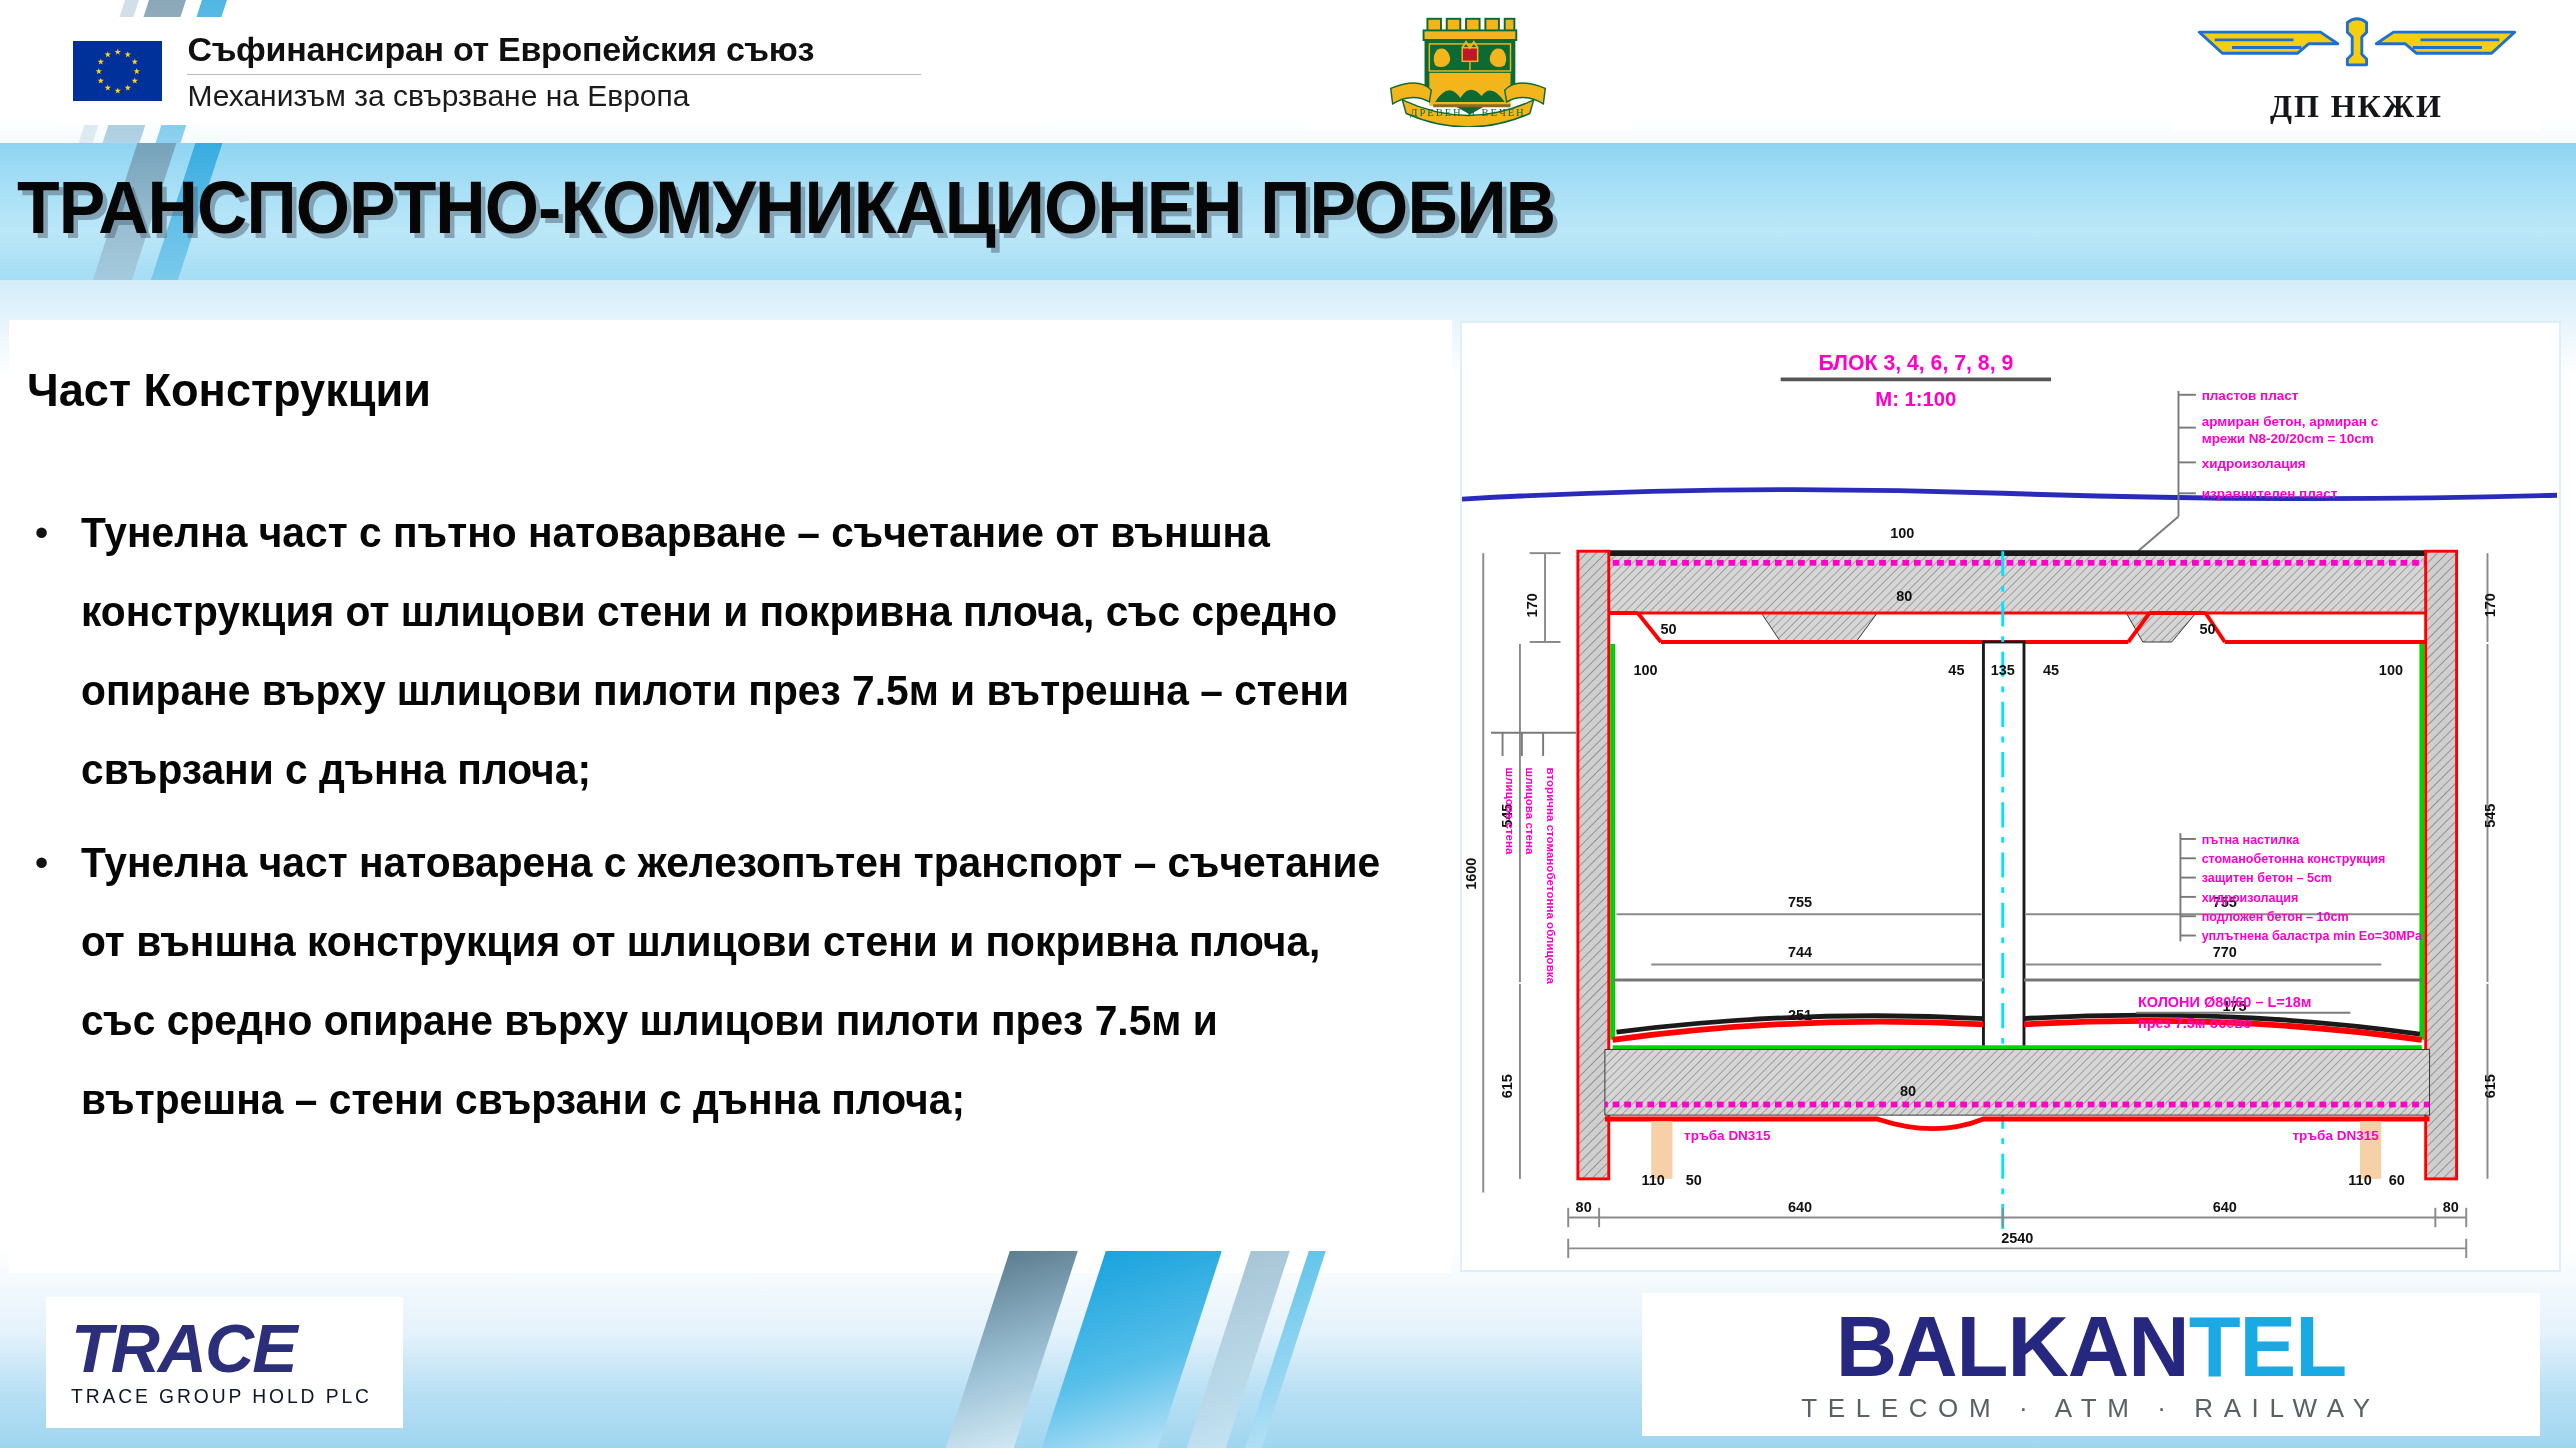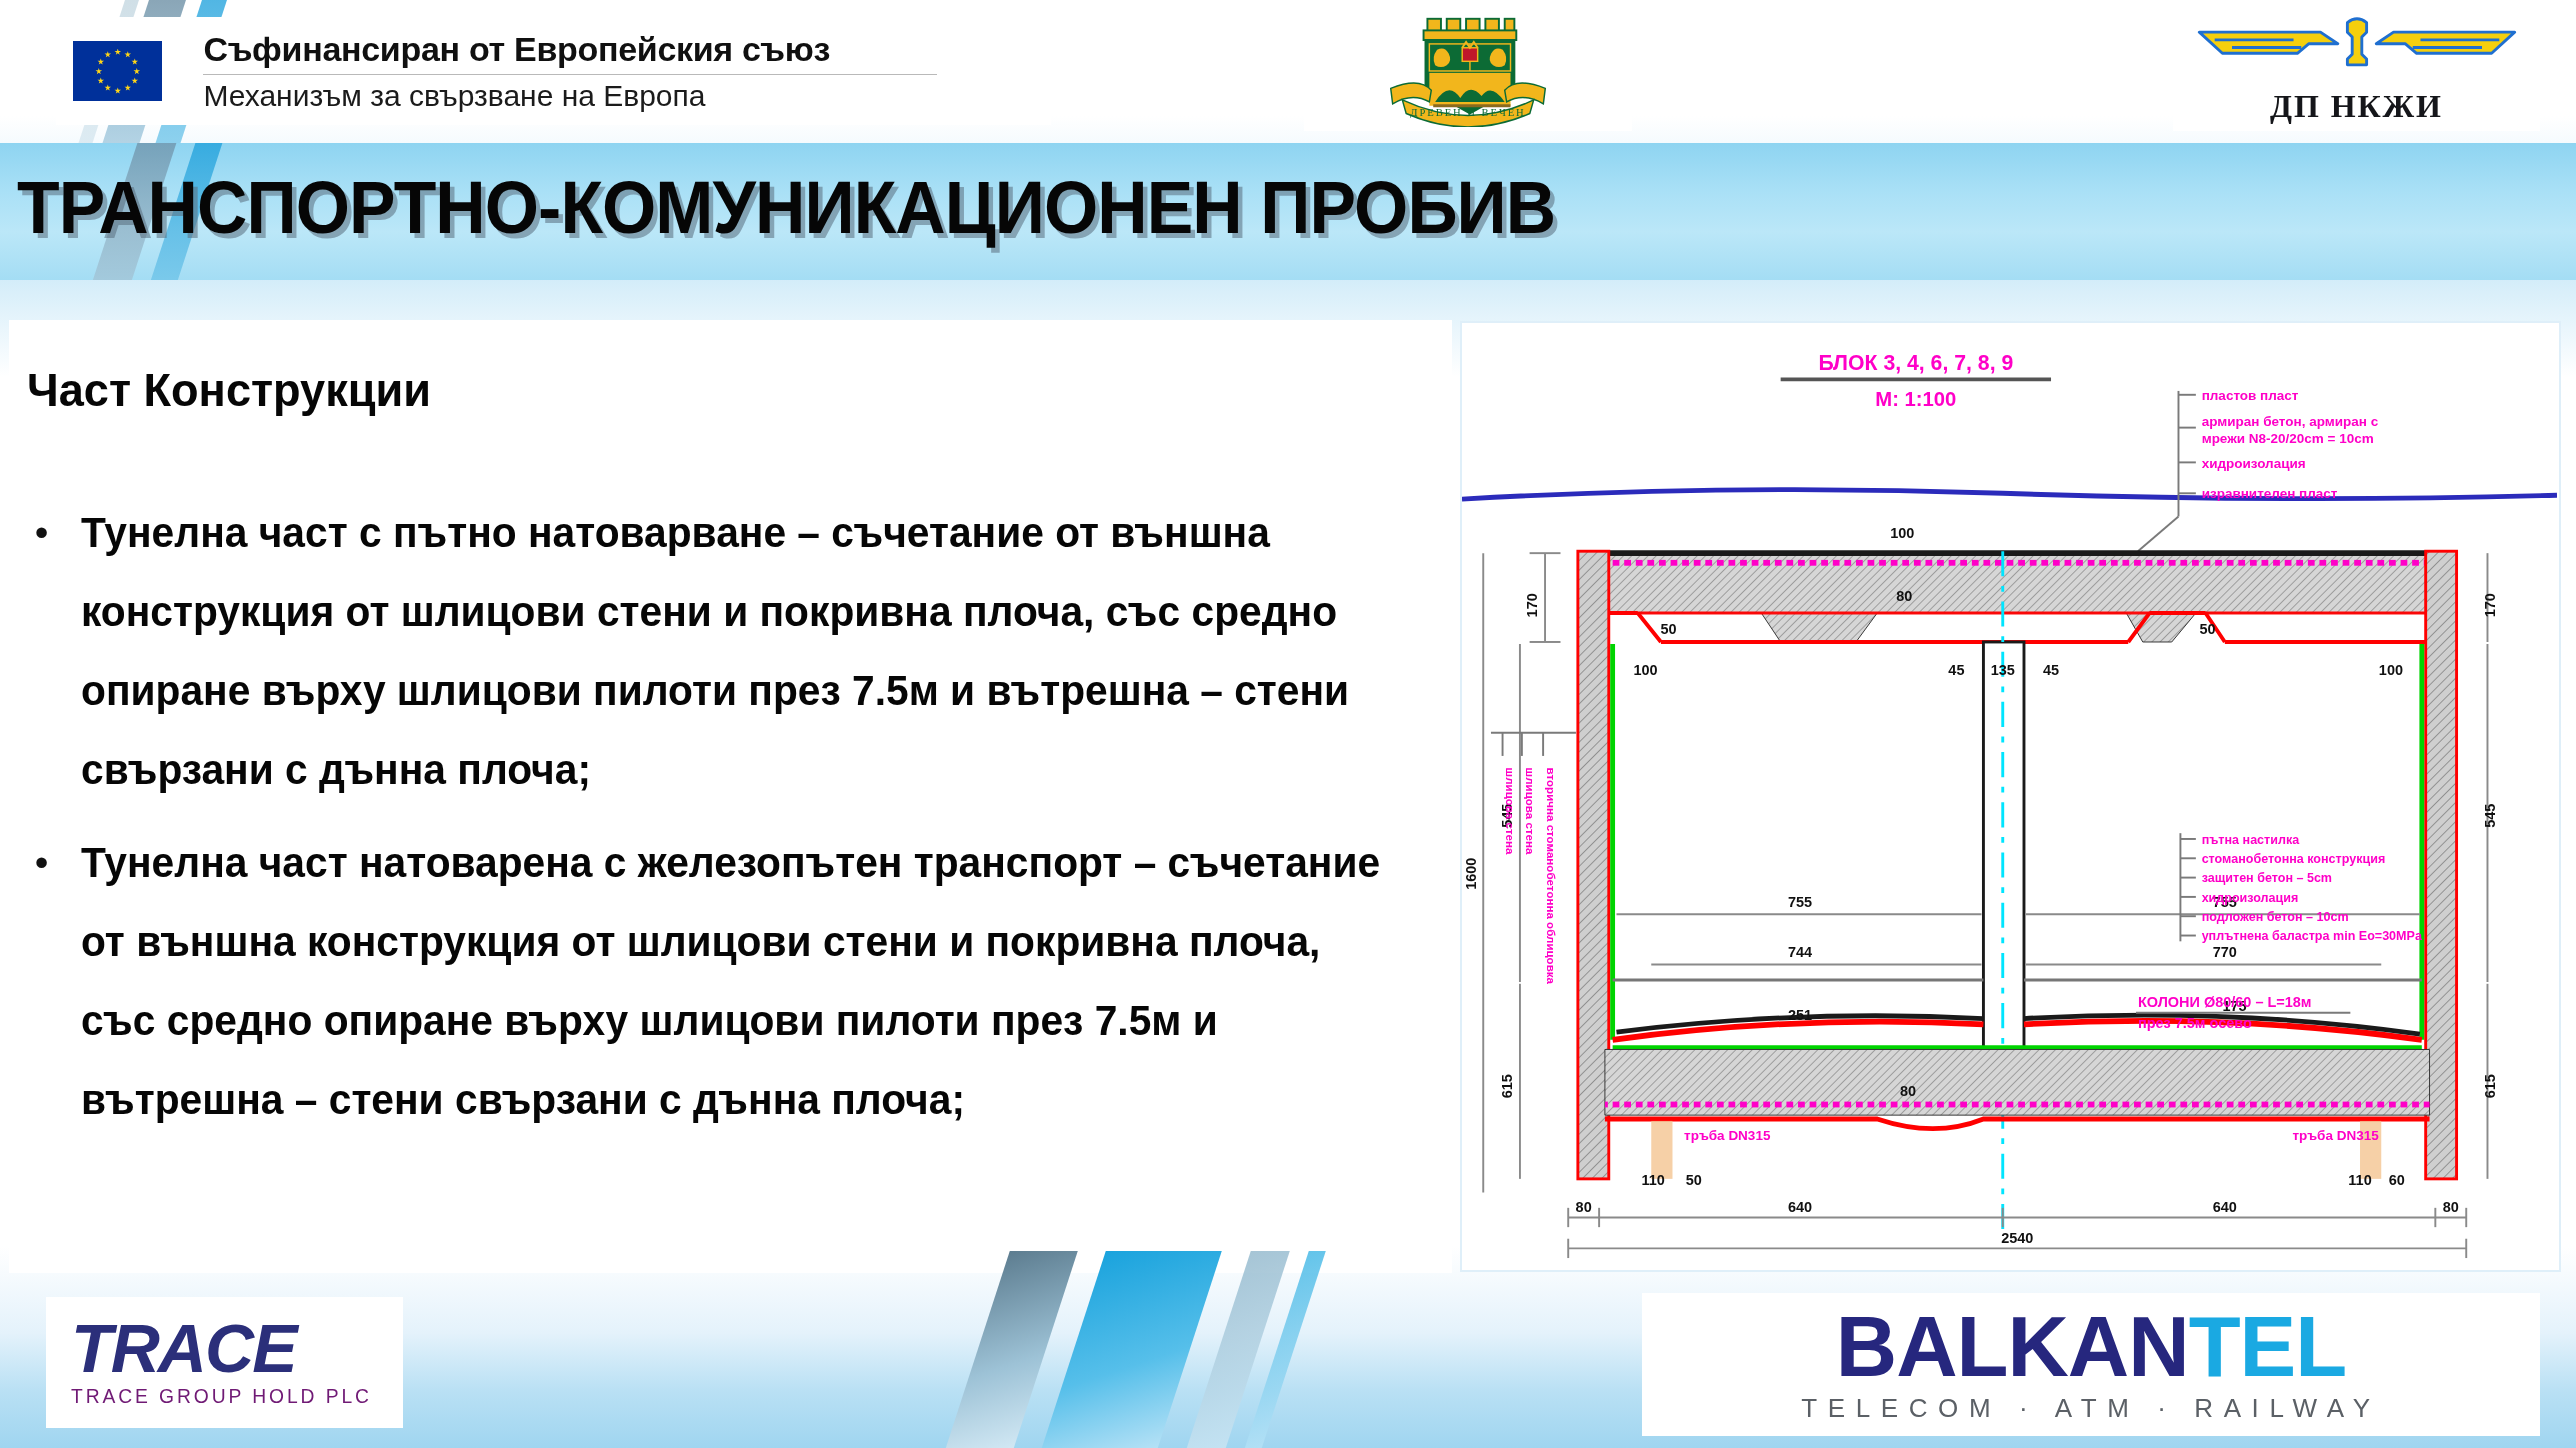--- a/index.html
+++ b/index.html
@@ -23,21 +23,21 @@
   .s3{left:92px;top:-19.3px;width:13.5px;height:241px;background:linear-gradient(180deg,#b9cfda 0%,#ddeef7 100%);opacity:.7;}
 
   .fstripe{position:absolute;transform:skewX(-18deg);}
   .f1{left:976px;bottom:-9.7px;width:68px;height:208px;background:linear-gradient(160deg,#5d7d90 0%,#9dc2d6 55%,#d7ecf7 100%);}
   .f2{left:1072px;bottom:-9.7px;width:116px;height:208px;background:linear-gradient(160deg,#1aa3dd 0%,#56bfea 55%,#bfe5f7 100%);}
   .f3{left:1217px;bottom:-9.7px;width:39px;height:208px;background:linear-gradient(160deg,#8fb6cb 0%,#cfe8f5 100%);opacity:.8;}
   .f4{left:1275px;bottom:-9.7px;width:17.4px;height:208px;background:linear-gradient(160deg,#2fb0e3 0%,#bfe6f8 100%);opacity:.75;}
 
   
   .header{position:absolute;left:0;top:0;width:2576px;height:147px;}
-  .eu-logo{position:absolute;left:56px;top:17.4px;width:995px;height:108px;background:#fff;display:flex;align-items:center;gap:41px;padding-left:9.7px;box-sizing:border-box;}
+  .eu-logo{position:absolute;left:56px;top:17.4px;width:995px;height:108px;background:#fff;display:flex;align-items:center;gap:25px;padding-left:9.7px;box-sizing:border-box;}
   .eu-flag{width:89px;height:60px;background:#00309a;position:relative;flex:0 0 auto;margin-left:7.7px;}
   .eu-star{position:absolute;width:6.8px;height:6.8px;background:#ffd617;
     clip-path:polygon(50% 0%,61% 35%,98% 35%,68% 57%,79% 91%,50% 70%,21% 91%,32% 57%,2% 35%,39% 35%);}
   .eu-text{display:flex;flex-direction:column;justify-content:center;}
   .eu-line1{font-size:34px;font-weight:700;color:#101010;letter-spacing:-0.3px;white-space:nowrap;}
   .eu-rule{height:1px;background:#b9b9b9;margin:4.8px 0 3.9px 0;width:734px;}
   .eu-line2{font-size:30px;font-weight:400;color:#1b1b1b;white-space:nowrap;}
 
   .coa{position:absolute;left:1304px;top:9.7px;width:328px;height:121px;background:#fff;display:flex;align-items:center;justify-content:center;}
   .coa-inner{position:relative;width:174px;height:114px;}
@@ -91,21 +91,21 @@
     position:absolute;left:1460px;top:321px;width:1101px;height:951px;
     background:#ffffff;border:2.9px solid #dfeff9;box-sizing:border-box;text-align:right;
   }
   .dwg{position:absolute;inset:0;overflow:hidden;}
   .dwg svg{position:absolute;left:0;top:0;}
 
   
   .footer{position:absolute;left:0;top:1285px;width:2576px;height:164px;}
   .trace{position:absolute;left:46px;top:11.6px;width:357px;height:131px;background:#fff;display:flex;flex-direction:column;justify-content:center;padding-left:25px;box-sizing:border-box;}
   .trace-word{font-family:"Liberation Sans",sans-serif;font-weight:700;font-style:italic;font-size:68px;color:#2b2f7a;letter-spacing:-1.9px;line-height:.95;position:relative;}
-  .trace-sub{font-size:19.3px;color:#701a75;letter-spacing:2.9px;margin-top:5.8px;font-weight:400;}
+  .trace-sub{font-size:19.3px;color:#0f172a;letter-spacing:2.9px;margin-top:5.8px;font-weight:400;}
   .dzzd{position:absolute;left:599px;top:31px;font-family:"Liberation Serif",serif;font-weight:700;font-size:60px;color:#111;white-space:nowrap;}
   .balkantel{position:absolute;left:1642px;top:7.7px;width:898px;height:143px;background:#fff;display:flex;flex-direction:column;align-items:center;justify-content:center;}
   .bt-word{font-family:"Liberation Sans",sans-serif;font-weight:700;font-size:85px;letter-spacing:-1px;line-height:1;}
   .bt-a{color:#26277e;}
   .bt-b{color:#1aa9e2;}
   .bt-sub{font-size:26px;letter-spacing:10.6px;color:#5b6066;margin-top:3.9px;font-weight:400;}
 </style>
 </head>
 <body>
 

